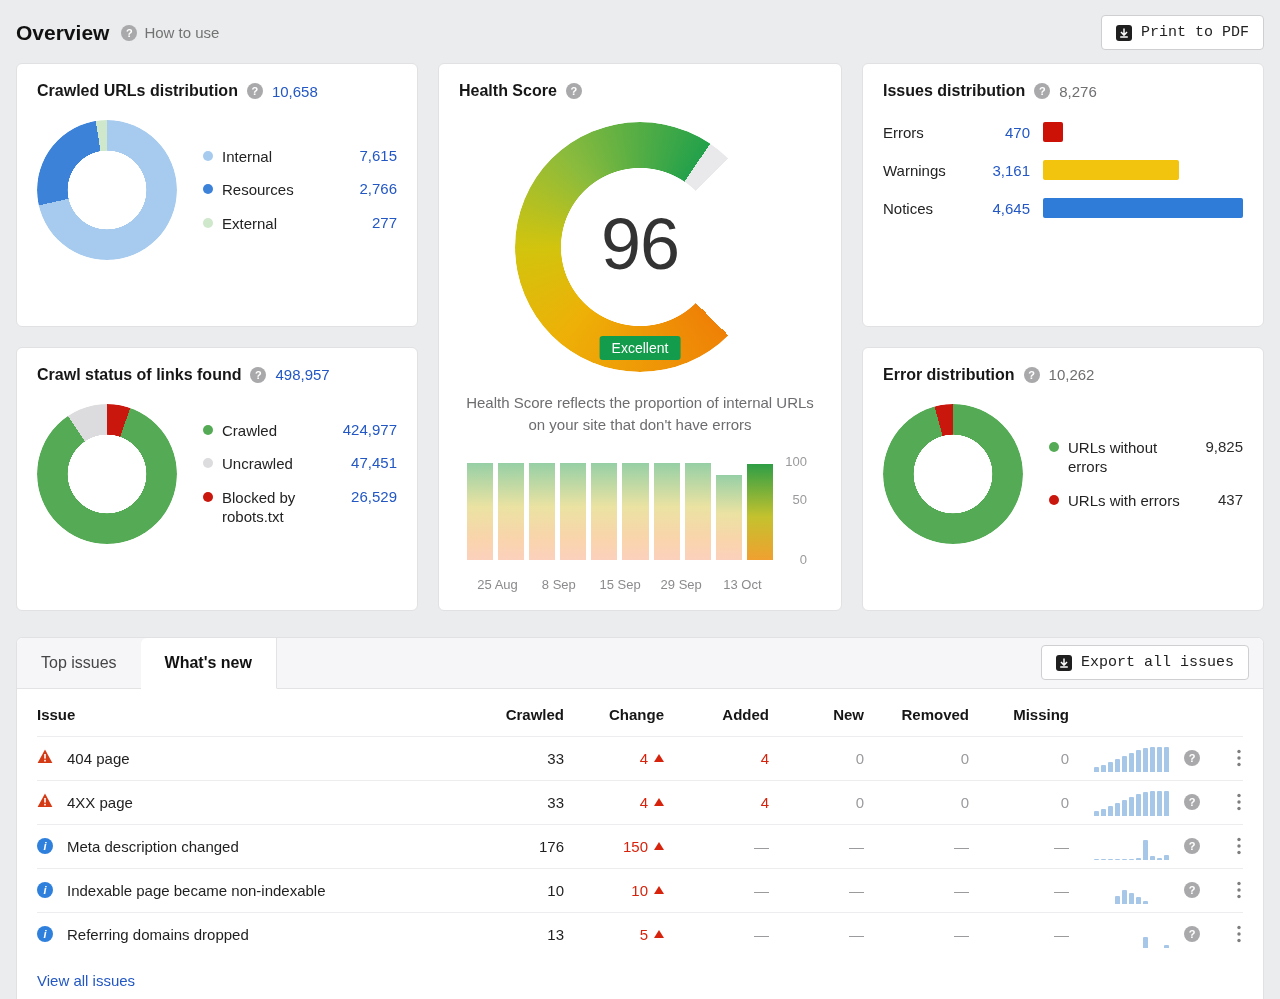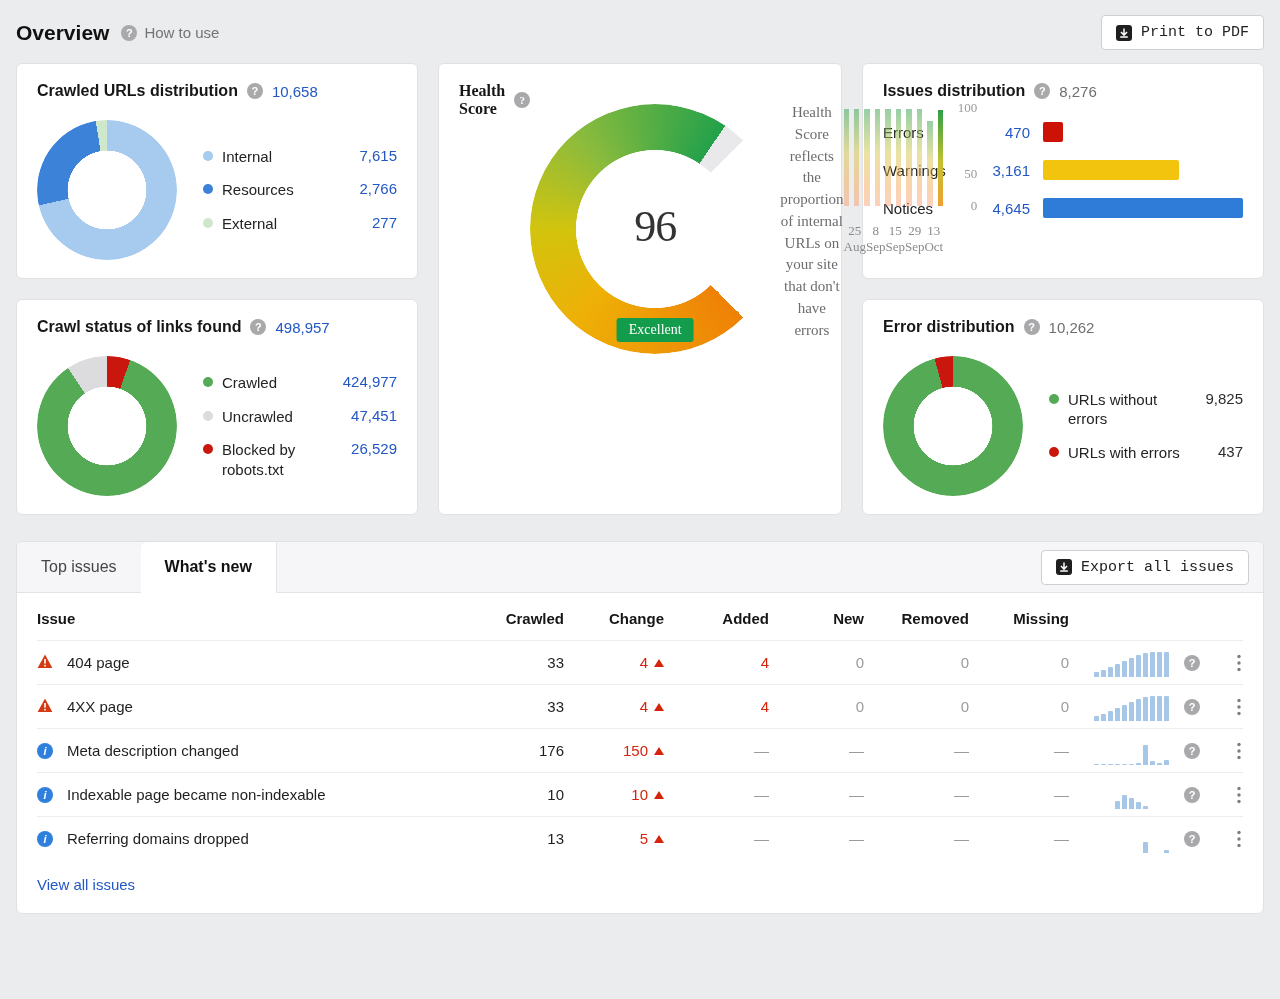--- a/index.html
+++ b/index.html
@@ -58,42 +58,42 @@
             mask:radial-gradient(closest-side, transparent 56%, #000 56.5%);
   }
   .legend { flex:1; display:flex; flex-direction:column; gap:14px; }
   .legend-item { display:flex; align-items:flex-start; gap:9px; }
   .dot { width:10px; height:10px; border-radius:50%; margin-top:4px; flex:none; }
   .legend-label { flex:1; color:#232323; line-height:1.3; }
   .legend-value { white-space:nowrap; color:#2257c4; cursor:pointer; }
   .legend-value.dark { color:#2c2c2c; cursor:default; }
 
   
-  .health-card { display:flex; flex-direction:row; align-items:flex-start;font-family:Liberation Serif, serif; }
+  .health-card { display:flex; flex-direction:column; align-items:center; }
   .health-card .card-title-row { align-self:flex-start; }
   .gauge-wrap { position:relative; width:250px; height:250px; margin-top:22px; }
   .gauge { width:250px; height:250px; border-radius:50%;
     -webkit-mask:radial-gradient(closest-side, transparent 63%, #000 63.5%);
             mask:radial-gradient(closest-side, transparent 63%, #000 63.5%);
   }
   .gauge-score {
     position:absolute; left:50%; top:122px; transform:translate(-50%,-50%);
-    font-size:44px; color:#333; letter-spacing:-1px;
+    font-size:72px; color:#333; letter-spacing:-1px;
   }
   .gauge-badge {
     position:absolute; left:50%; bottom:12px; transform:translateX(-50%);
     background:#139c4b; color:#fff; font-size:14px; padding:4px 12px; border-radius:3px;
   }
   .health-desc { color:#6d6d70; text-align:center; margin:20px 0 0; line-height:1.45; width:354px; }
   .history { position:relative; width:346px; margin-top:24px; padding-right:40px; }
   .hbars { display:flex; align-items:flex-end; gap:5px; height:100px; }
   .hbar { flex:1; background:linear-gradient(180deg, rgba(64,168,92,.55) 0%, rgba(214,198,70,.5) 45%, rgba(243,160,70,.45) 78%, rgba(246,140,90,.4) 100%); }
   .hbar.current { background:linear-gradient(180deg, #2e9e46 0%, #c4c22e 55%, #f0a030 100%); }
   .ylabels span { position:absolute; right:6px; color:#9a9a9d; font-size:13px; }
-  .yl-0 { top:-6px; } .yl-1 { top:60px; } .yl-2 { top:92px; }
+  .yl-0 { top:-6px; } .yl-1 { top:32px; } .yl-2 { top:92px; }
   .xlabels { display:flex; margin-top:17px; }
   .xlabels span { flex:1; text-align:center; color:#8b8b8e; font-size:13px; }
 
   
   .irows { margin-top:22px; display:flex; flex-direction:column; gap:18px; }
   .irow { display:grid; grid-template-columns:78px 56px 1fr; gap:13px; align-items:center; }
   .ilabel { color:#232323; }
   .ivalue { text-align:right; color:#2257c4; cursor:pointer; }
   .ibar-wrap { height:20px; }
   .ibar { height:20px; border-radius:2px; }

